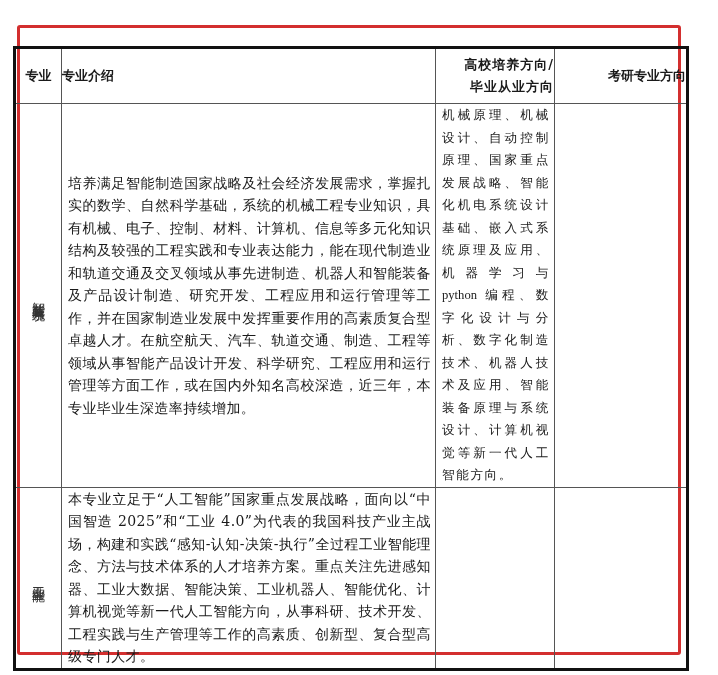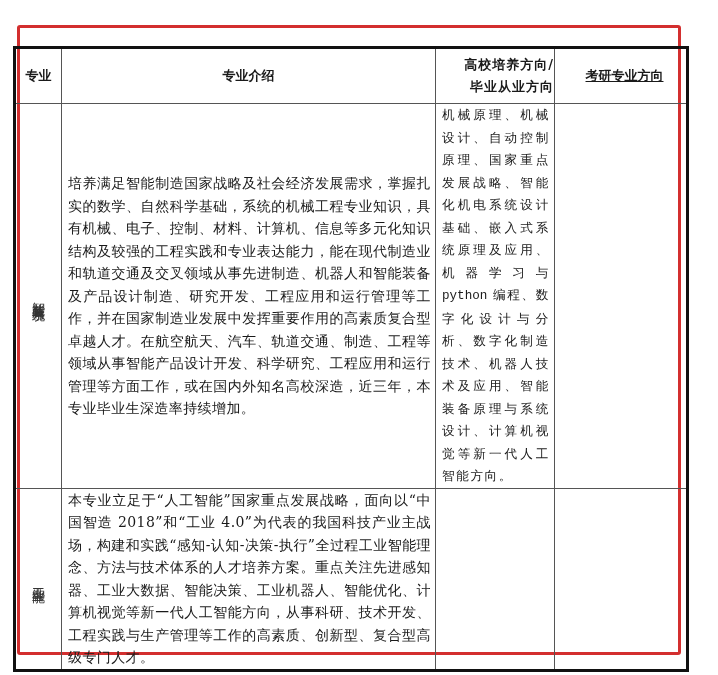--- a/index.html
+++ b/index.html
@@ -6,29 +6,29 @@
   body { width:718px; height:675px; position:relative; overflow:hidden;
          font-family:"DejaVu Serif", "Liberation Serif", serif; color:#1a1a1a; }
   .red-frame { position:absolute; left:17px; top:25px; width:664px; height:630px;
                border:3px solid #d32f2f; border-radius:3px; box-sizing:border-box; }
   .tbl { position:absolute; left:13px; top:46px; width:676px; height:602px;
          border-collapse:collapse; table-layout:fixed; border:3px solid #111; }
   .tbl td, .tbl th { border:1px solid #555; padding:0; vertical-align:middle; }
   .tbl th { font-weight:bold; font-size:13px; height:54px; }
   .col1 { width:47px; } .col2 { width:374px; } .col3 { width:119px; } .col4 { width:auto; }
   .hdr-major { text-align:center; }
-  .hdr-intro { text-align:center; }
+  .hdr-intro { text-align:left; }
   .hdr-dir { text-align:right; padding-left:6px !important; line-height:22px; letter-spacing:1px; }
-  .hdr-grad { text-align:center; padding-left:8px !important;text-decoration:underline; }
+  .hdr-grad { text-align:right; padding-left:8px !important; }
   .major-name { writing-mode:vertical-rl; text-orientation:upright; font-size:13px;
                 line-height:15px; letter-spacing:1px; margin:0 auto; color:#333; }
   .intro { font-size:14px; line-height:22.5px; padding:0 4px 0 6px !important; text-align:justify; letter-spacing:0.4px; }
   .dir { font-size:12.6px; line-height:22.5px; padding:0 4px 0 6px !important; text-align:justify; letter-spacing:1.6px; vertical-align:top !important; }
   .empty { }
-  .dir .py { font-family:Liberation Mono, monospace; letter-spacing:0; }
+  .dir .py { font-family:Liberation Serif, serif; letter-spacing:0; }
 </style>
 </head>
 <body>
 
 <div class="red-frame"></div>
 
 <table class="tbl">
   <colgroup>
     <col class="col1">
       <col class="col2">
@@ -50,18 +50,18 @@
       <div class="major-name">智能装备与系统</div>
     </td>
     <td class="intro">培养满足智能制造国家战略及社会经济发展需求，掌握扎实的数学、自然科学基础，系统的机械工程专业知识，具有机械、电子、控制、材料、计算机、信息等多元化知识结构及较强的工程实践和专业表达能力，能在现代制造业和轨道交通及交叉领域从事先进制造、机器人和智能装备及产品设计制造、研究开发、工程应用和运行管理等工作，并在国家制造业发展中发挥重要作用的高素质复合型卓越人才。在航空航天、汽车、轨道交通、制造、工程等领域从事智能产品设计开发、科学研究、工程应用和运行管理等方面工作，或在国内外知名高校深造，近三年，本专业毕业生深造率持续增加。</td>
     <td class="dir"><span>机械原理、机械设计、自动控制原理、国家重点发展战略、智能化机电系统设计基础、嵌入式系统原理及应用、机 器 学 习 与</span><span class="py">python</span><span> 编程、数字化设计与分析、数字化制造技术、机器人技术及应用、智能装备原理与系统设计、计算机视觉等新一代人工智能方向。</span></td>
     <td class="empty"></td>
   </tr>
   <tr>
     <td>
       <div class="major-name">工业智能</div>
     </td>
-    <td class="intro">本专业立足于“人工智能”国家重点发展战略，面向以“中国智造 2018”和“工业 4.0”为代表的我国科技产业主战场，构建和实践“感知-认知-决策-执行”全过程工业智能理念、方法与技术体系的人才培养方案。重点关注先进感知器、工业大数据、智能决策、工业机器人、智能优化、计算机视觉等新一代人工智能方向，从事科研、技术开发、工程实践与生产管理等工作的高素质、创新型、复合型高级专门人才。</td>
+    <td class="intro">本专业立足于“人工智能”国家重点发展战略，面向以“中国智造 2025”和“工业 4.0”为代表的我国科技产业主战场，构建和实践“感知-认知-决策-执行”全过程工业智能理念、方法与技术体系的人才培养方案。重点关注先进感知器、工业大数据、智能决策、工业机器人、智能优化、计算机视觉等新一代人工智能方向，从事科研、技术开发、工程实践与生产管理等工作的高素质、创新型、复合型高级专门人才。</td>
     <td class="dir"></td>
     <td class="empty"></td>
   </tr>
 </tbody>
   </table>
 
 </body></html>

